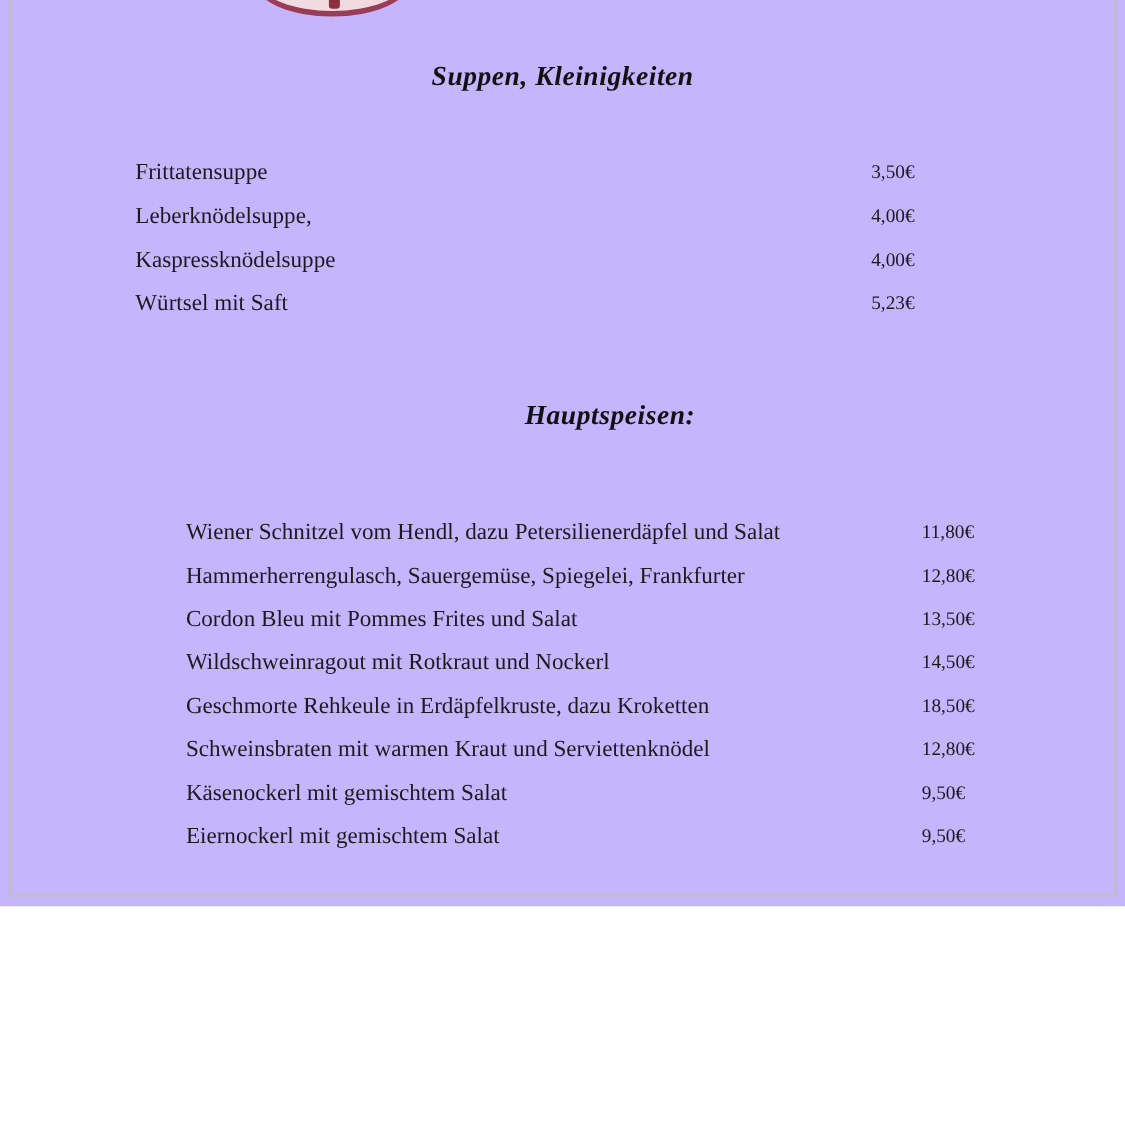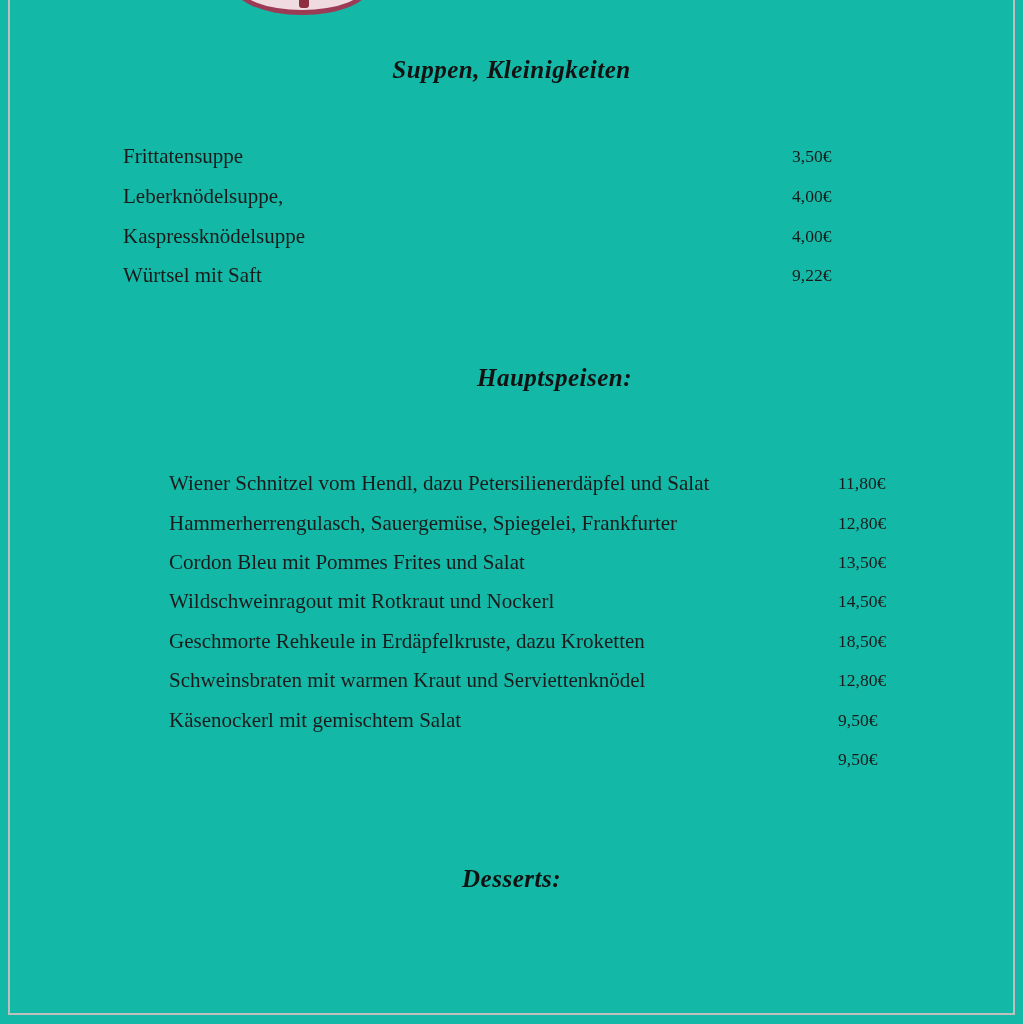--- a/index.html
+++ b/index.html
@@ -3,22 +3,22 @@
 <meta charset="utf-8">
 <style>
   html, body {
     margin: 0;
     padding: 0;
     background: #ffffff;
   }
   .page {
     position: relative;
     width: 1023px;
-    height: 1024px;
-    background: #14b8a6;
+    height: 824px;
+    background: #c4b5fd;
     overflow: hidden;
     font-family: "Liberation Serif", "DejaVu Serif", serif;
     color: #1b1b1b;
   }
   .frame {
     position: absolute;
     left: 8px;
     right: 8px;
     top: -6px;
     bottom: 9px;
@@ -105,21 +105,21 @@
     <div class="row">
       <span class="nm">Leberknödelsuppe,</span>
       <span class="pr">4,00€</span>
     </div>
     <div class="row">
       <span class="nm">Kaspressknödelsuppe</span>
       <span class="pr">4,00€</span>
     </div>
     <div class="row">
       <span class="nm">Würtsel mit Saft</span>
-      <span class="pr">9,22€</span>
+      <span class="pr">5,23€</span>
     </div>
   </div>
 
   <div class="heading heading-haupt">Hauptspeisen:</div>
 
   <div class="item-list list-haupt">
     <div class="row">
       <span class="nm">Wiener Schnitzel vom Hendl, dazu Petersilienerdäpfel und Salat</span>
       <span class="pr">11,80€</span>
     </div>
@@ -141,19 +141,20 @@
     </div>
     <div class="row">
       <span class="nm">Schweinsbraten mit warmen Kraut und Serviettenknödel</span>
       <span class="pr">12,80€</span>
     </div>
     <div class="row">
       <span class="nm">Käsenockerl mit gemischtem Salat</span>
       <span class="pr">9,50€</span>
     </div>
     <div class="row">
+      <span class="nm">Eiernockerl mit gemischtem Salat</span>
       <span class="pr">9,50€</span>
     </div>
   </div>
 
   <div class="heading heading-desserts">Desserts:</div>
 
 </div>
 
 </body></html>

